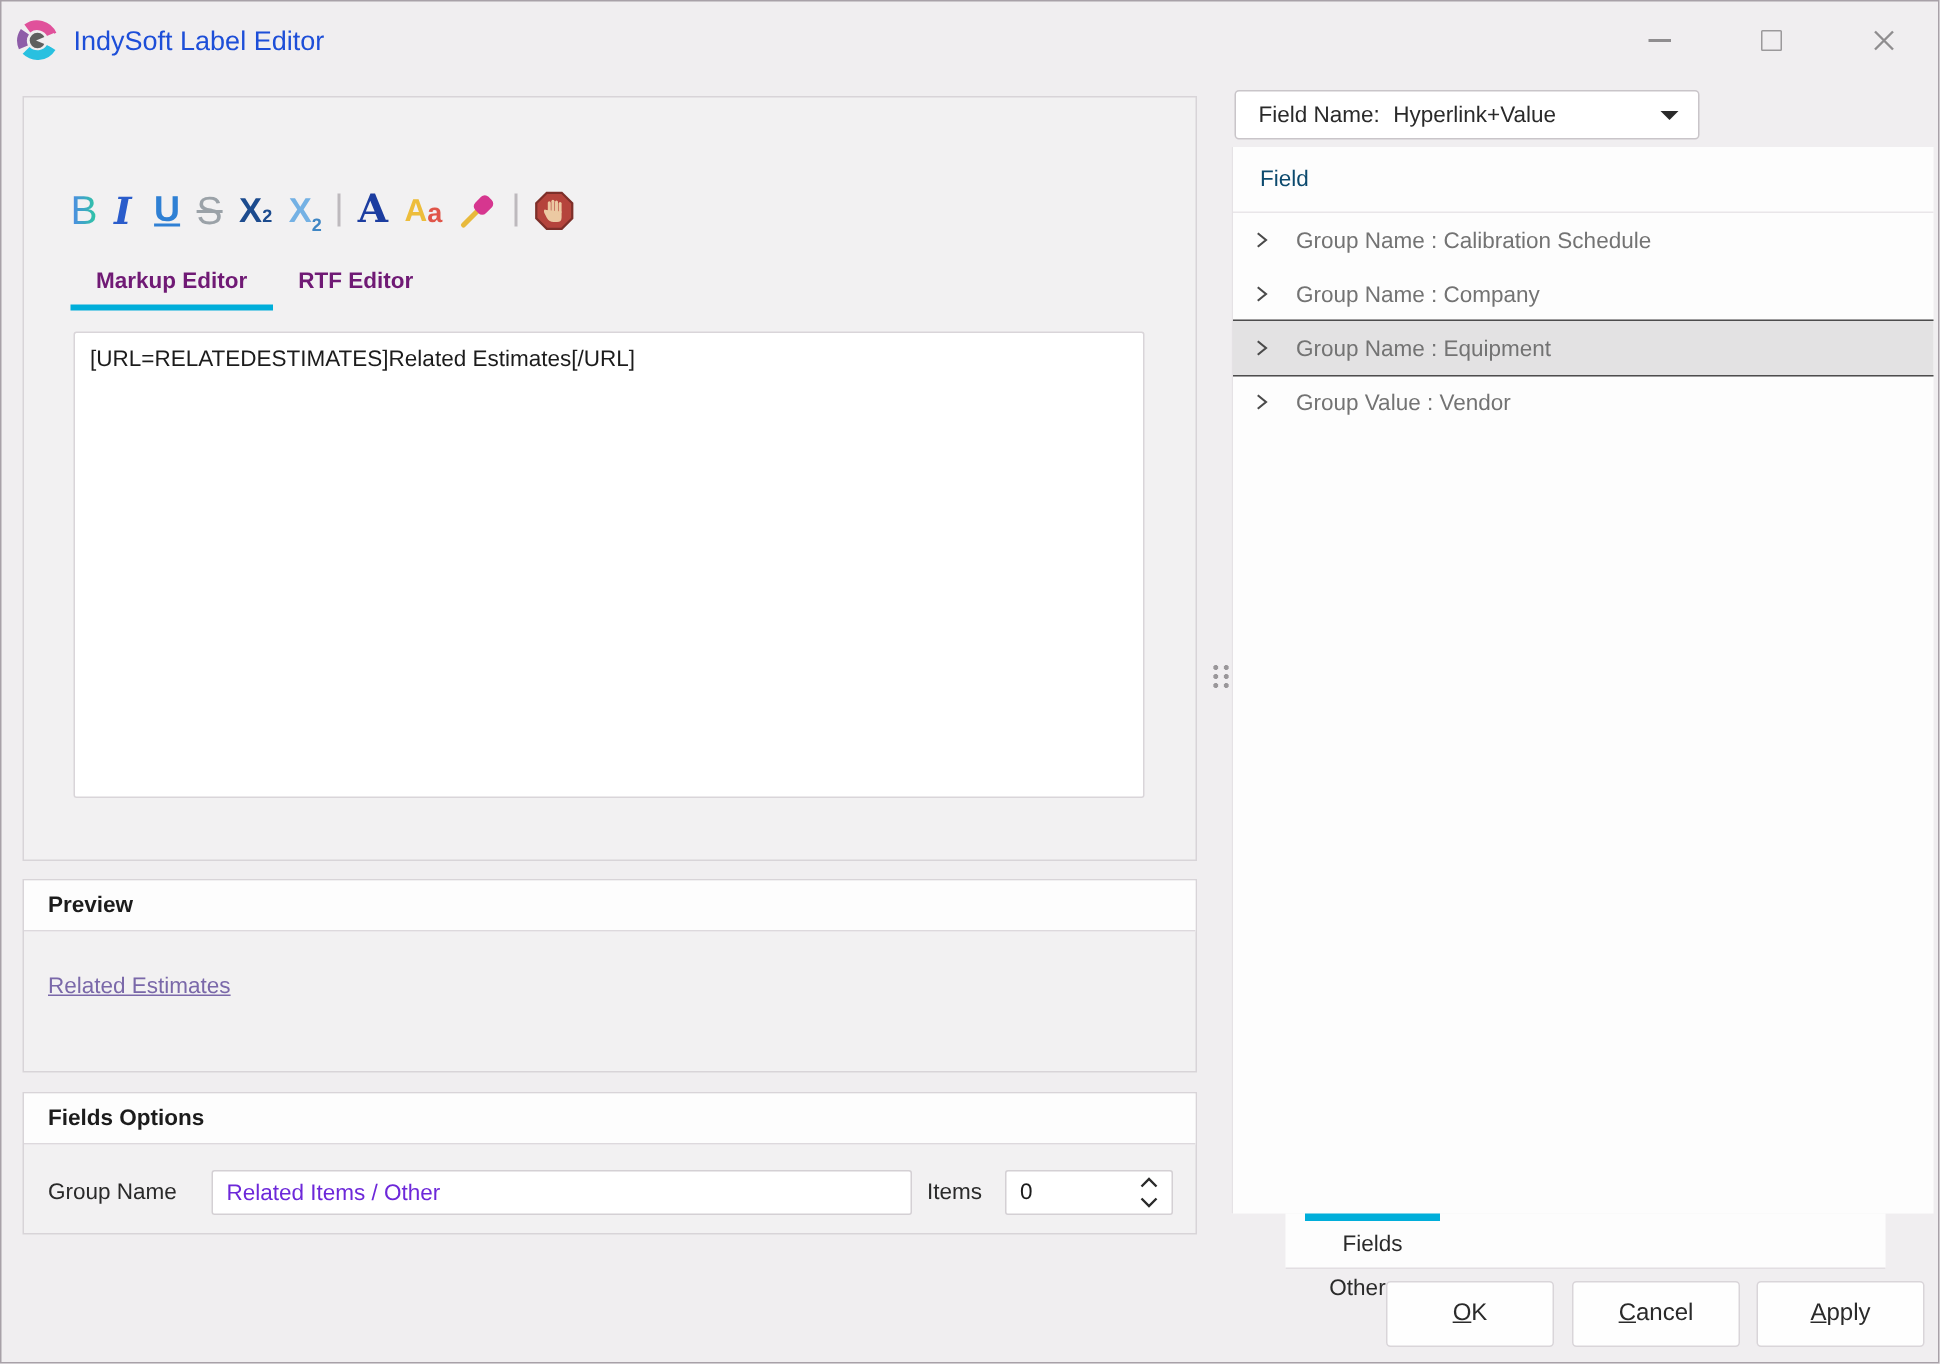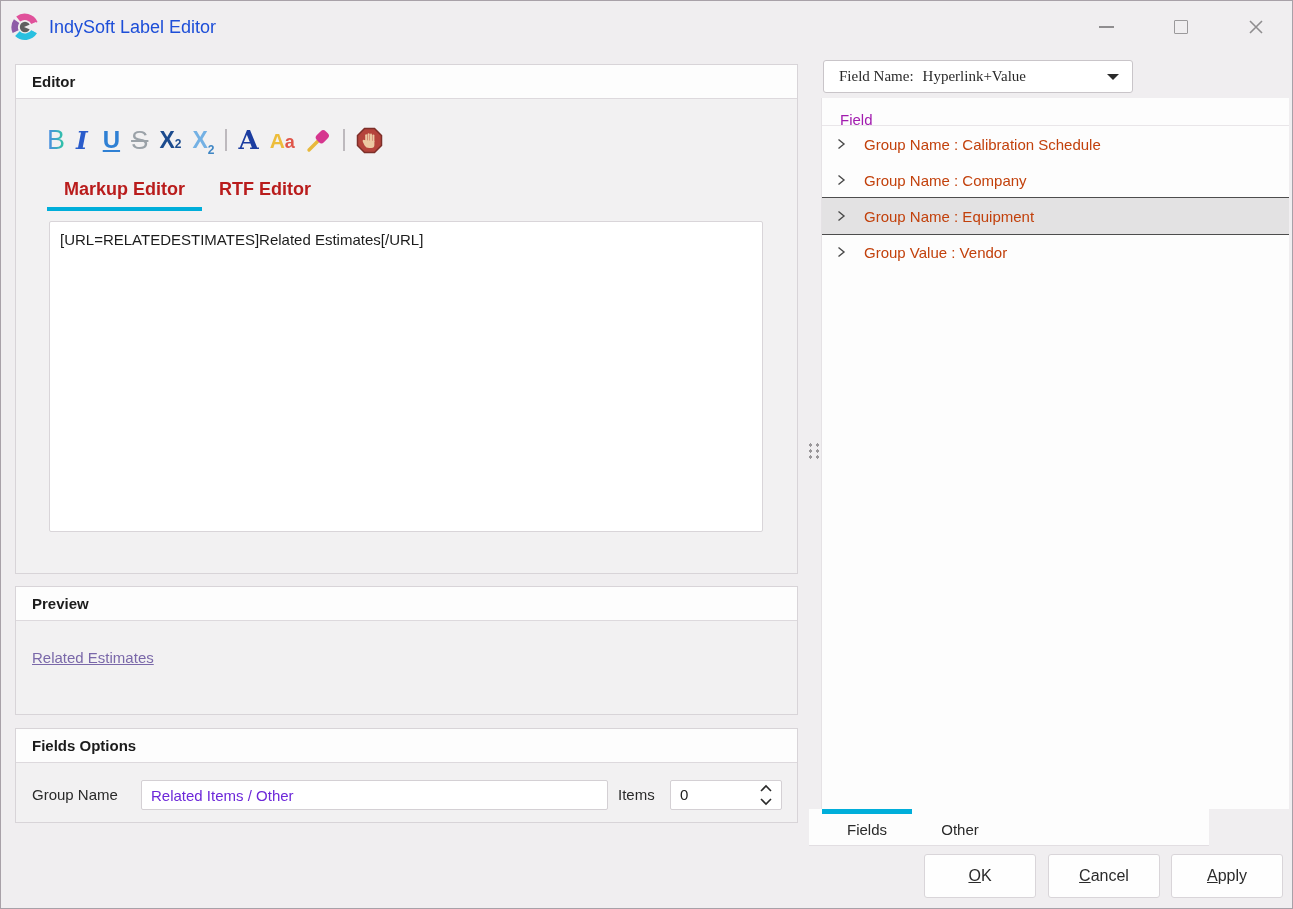--- a/index.html
+++ b/index.html
@@ -34,21 +34,21 @@
   .icon-sup .main { font-size:23px; color:#1c4b8e; }
   .icon-sup .mark { font-size:12px; color:#1c4b8e; vertical-align:top; position:relative; top:-2px; }
   .icon-sub .main { font-size:23px; color:#74b1e4; }
   .icon-sub .mark { font-size:12px; color:#3f86c4; vertical-align:bottom; position:relative; bottom:-4px; }
   .tb-sep { width:2px; height:22px; background:#bdb9bd; }
   .icon-font { font-family:"DejaVu Serif", serif; font-weight:bold; font-size:26px; color:#1c3da0; }
   .icon-case .a1 { font-size:21px; font-weight:bold; color:#edbd3b; }
   .icon-case .a2 { font-size:18px; font-weight:bold; color:#e05549; }
   
   .ed-tabs { position:absolute; left:31px; top:106px; display:flex; }
-  .ed-tab { font-size:18px; font-weight:bold; color:#b91c1c; padding:8px 17px 7px; border-bottom:4px solid transparent; cursor:pointer; }
+  .ed-tab { font-size:15px; font-weight:bold; color:#701a75; padding:8px 17px 7px; border-bottom:4px solid transparent; cursor:pointer; }
   .ed-tab.active { border-bottom-color:#00aeda; }
   
   .markup-area {
     position:absolute; left:33px; top:156px; width:714px; height:311px;
     background:#fff; border:1px solid #d9d5d9; border-radius:2px;
     font-family:"Liberation Sans", sans-serif; font-size:15px; color:#1c1c1c;
     padding:9px 10px; resize:none; outline:none;
   }
   
   .preview-link { position:absolute; left:16px; top:62px; font-size:15px; color:#7a68a9; text-decoration:underline; cursor:pointer; }
@@ -60,31 +60,31 @@
   .do-input { position:absolute; left:125px; top:7px; width:467px; height:30px; background:#fff; border:1px solid #d4d0d4; border-radius:2px; font-size:15px; color:#6d28d9; padding:0 9px; font-family:"Liberation Sans", sans-serif; outline:none; }
   .spinner { position:absolute; left:654px; top:7px; width:112px; height:30px; background:#fff; border:1px solid #d4d0d4; border-radius:2px; }
   .spin-value { position:absolute; left:9px; top:0; height:28px; line-height:28px; font-size:15px; color:#1c1c1c; }
   .spin-arrows { position:absolute; right:8px; top:3px; width:14px; height:22px; display:flex; flex-direction:column; justify-content:space-between; cursor:pointer; }
   
   .splitter { position:absolute; left:805px; top:440px; width:14px; height:19px;
     background-image:radial-gradient(circle, #9a979a 1.6px, transparent 1.8px);
     background-size:7px 6px; background-position:1px 1px; cursor:col-resize; }
   
   .field-dropdown { position:absolute; left:822px; top:59px; width:310px; height:33px; background:#fff; border:1px solid #c9c5c9; border-radius:3px; cursor:pointer; }
-  .fd-text { position:absolute; left:15px; top:0; height:31px; line-height:31px; font-size:15px; color:#2a2a2a;font-family:Liberation Serif, serif; }
+  .fd-text { position:absolute; left:15px; top:0; height:31px; line-height:31px; font-size:15px; color:#2a2a2a; }
   .fd-value { margin-left:9px; }
   .fd-arrow { position:absolute; right:13px; top:13px; width:0; height:0; border-left:6px solid transparent; border-right:6px solid transparent; border-top:6px solid #2a2a2a; }
   .field-list { position:absolute; left:820px; top:97px; width:468px; height:711px; background:#fdfdfd; border-left:1px solid #e5e2e5; }
-  .fl-header { height:28px; line-height:44px; padding-left:18px; font-size:15px; color:#a21caf; border-bottom:1px solid #e9e6e9; }
-  .fl-row { position:relative; height:36px; display:flex; align-items:center; font-size:15px; color:#c2410c; cursor:pointer; }
+  .fl-header { height:44px; line-height:44px; padding-left:18px; font-size:15px; color:#0c4a6e; border-bottom:1px solid #e9e6e9; }
+  .fl-row { position:relative; height:36px; display:flex; align-items:center; font-size:15px; color:#737373; cursor:pointer; }
   .fl-row .chev { position:absolute; left:14px; top:12px; }
   .fl-row .fl-label { margin-left:42px; }
   .fl-row.selected { background:#e3e2e3; border-top:1px solid #4d4d4d; border-bottom:1px solid #4d4d4d; height:38px; margin:-1px 0; z-index:1; }
   
-  .ft-tabbar { position:absolute; left:808px; top:808px; width:400px; height:37px; background:#fdfdfd; border-bottom:1px solid #e2dee2; display:flex; }
+  .ft-tabbar { position:absolute; left:856px; top:808px; width:400px; height:37px; background:#fdfdfd; border-bottom:1px solid #e2dee2; display:flex;flex-direction:column; }
   .ft-tab { font-size:15px; color:#2a2a2a; border-top:5px solid transparent; padding:7px 0 0; text-align:center; cursor:pointer; }
   .ft-tab.t0 { width:90px; margin-left:13px; }
   .ft-tab.t1 { width:72px; margin-left:12px; }
   .ft-tab.active { border-top-color:#00aeda; }
   
   .dlg-btn { position:absolute; top:853px; width:112px; height:44px; background:#fefefe; border:1px solid #d9d5d9; border-radius:3px; font-family:"Liberation Sans", sans-serif; font-size:16px; color:#2a2a2a; cursor:pointer; }
   .btn-ok { left:923px; } .btn-cancel { left:1047px; } .btn-apply { left:1170px; }
   .accel { text-decoration:underline; }
 </style>
 </head>
@@ -108,21 +108,20 @@
         <div class="max-glyph"></div>
       </div>
     <div class="win-btn btn-close">
       <svg width="16" height="16" viewBox="0 0 16 16">
           <path d="M2,2 L14,14 M14,2 L2,14" stroke="#8f8d8f" stroke-width="1.6"></path>
         </svg>
     </div>
   </div>
 
   <div class="panel panel-editor">
-    <div class="panel-header">Editor</div>
 
     <div class="toolbar">
       <span class="tb-icon icon-bold">B</span>
       <span class="tb-icon icon-italic">I</span>
       <span class="tb-icon icon-underline">U</span>
       <span class="tb-icon icon-strike">S</span>
       <span class="tb-icon icon-sup">
           <span class="main">X</span>
           <span class="mark">2</span>
         </span>

